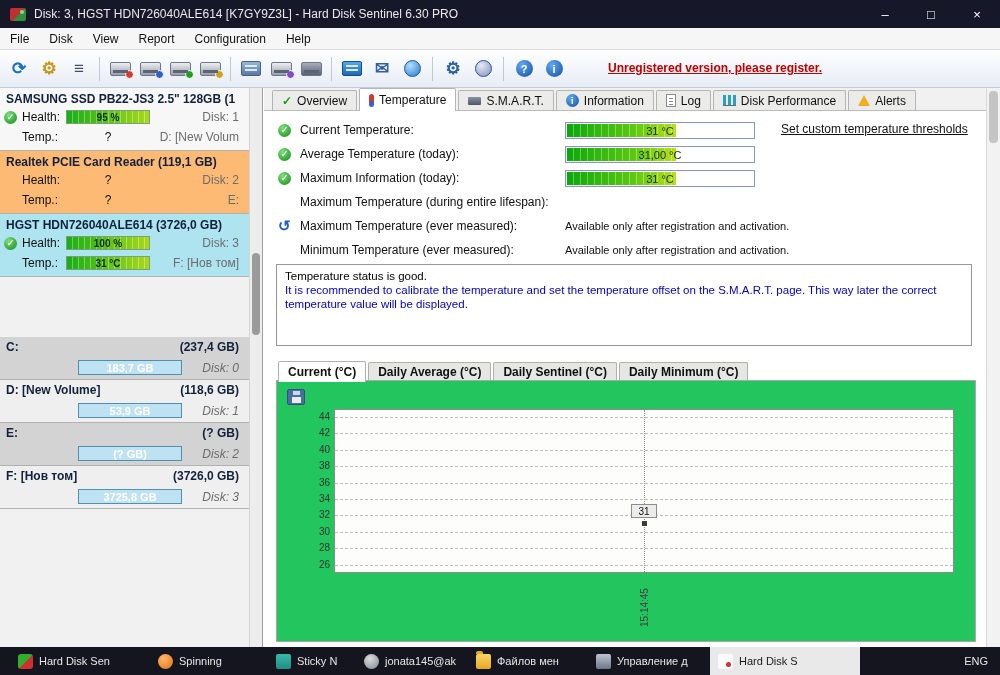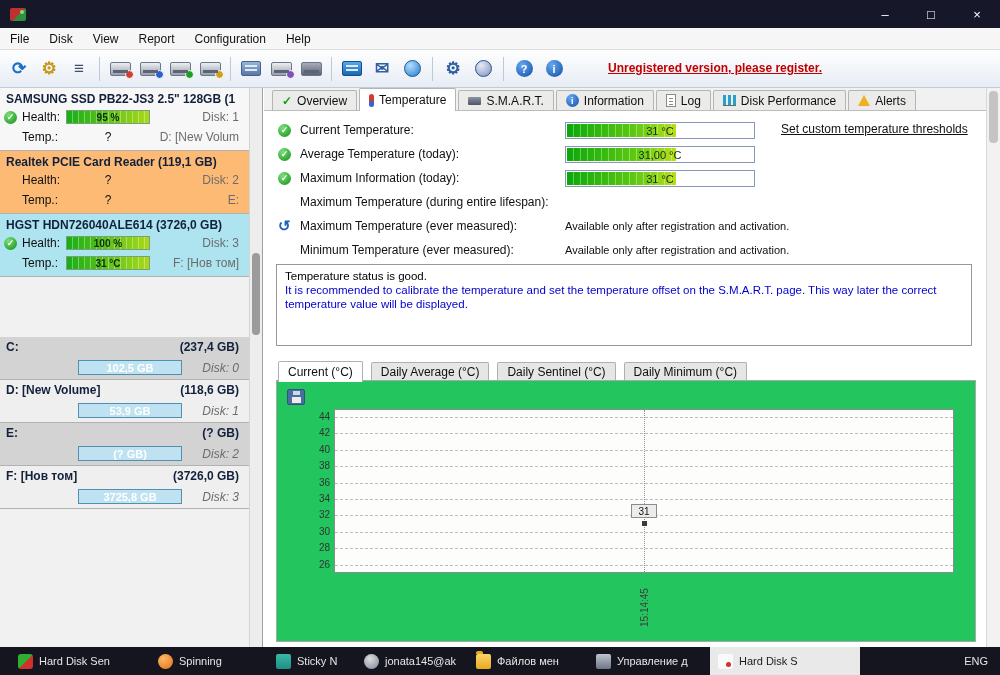--- a/index.html
+++ b/index.html
@@ -88,21 +88,21 @@
   .tfill::after { content:""; position:absolute; inset:0; background:repeating-linear-gradient(90deg,transparent 0 6px,rgba(255,255,255,.35) 6px 7px); }
   .tval { position:absolute; left:0; right:0; top:0; text-align:center; font-size:11px; line-height:16px; color:#12300f; z-index:1; }
   .t-plain { font-size:11px; color:#101010; }
   .thresh-link { position:absolute; left:517px; top:34px; color:#101010; text-decoration:underline; cursor:pointer; white-space:nowrap; }
 
   .status-box { position:absolute; left:12px; top:176px; right:14px; height:82px; border:1px solid #979797; background:#fff; padding:4px 8px; font-size:11.5px; line-height:14px; }
   .status-box .l1 { color:#000; }
   .status-box .l2 { color:#0000cc; }
 
   .chart-tabbar { position:absolute; top:272px; left:14px; display:flex; align-items:flex-end; height:21px; }
-  .chart-tab { height:19px; padding:8px 9px; display:flex; align-items:center; background:#e6e6e4; border:1px solid #b0b0b0; border-bottom:none; margin-right:8px; border-radius:2px 2px 0 0; white-space:nowrap; cursor:default; }
+  .chart-tab { height:19px; padding:8px 9px; display:flex; align-items:center; background:#e6e6e4; border:1px solid #b0b0b0; border-bottom:none; margin-right:2px; border-radius:2px 2px 0 0; white-space:nowrap; cursor:default;font-weight:bold; }
   .chart-tab.active { background:#fff; height:21px; margin-bottom:-1px; z-index:2; }
   .chart-panel { position:absolute; left:12px; top:292px; right:10px; height:262px; background:#22c55e; border:1px solid #a8a8a8; }
   .save-btn { position:absolute; left:10px; top:8px; width:18px; height:16px; background:#4a6ea0; border:1px solid #35507a; border-radius:2px; cursor:pointer; }
   .save-btn::before { content:""; position:absolute; left:5px; top:1px; width:7px; height:4px; background:#cfd8e8; }
   .save-btn::after { content:""; position:absolute; left:4px; bottom:1px; width:9px; height:6px; background:#ececec; }
   .plot-wrap { position:absolute; left:57px; top:28px; width:620px; height:164px; }
   .plot { position:absolute; inset:0; background:#fdfdfb; border:1px solid #8c8c8c; }
   .gl { position:absolute; left:1px; right:1px; border-top:1px dashed #bdbdbd; }
   .ylab { position:absolute; left:-30px; width:26px; text-align:right; font-size:10px; color:#333; }
   .vline { position:absolute; left:310px; top:1px; height:162px; border-left:1px dotted #8f8f8f; }
@@ -129,20 +129,21 @@
   .ti.hds::after { content:""; position:absolute; right:2px; bottom:2px; width:5px; height:5px; border-radius:50%; background:#d03030; }
   .task-lang { position:absolute; right:12px; top:0; height:28px; display:flex; align-items:center; }
 </style>
 </head>
 <body>
 
 <div id="app">
 
   <div class="titlebar">
     <span class="app-icon"></span>
+    <span class="title-text">Disk: 3, HGST HDN726040ALE614 [K7GY9Z3L]  -  Hard Disk Sentinel 6.30 PRO</span>
     <span class="win-controls">
       <span class="win-btn">–</span>
       <span class="win-btn">□</span>
       <span class="win-btn">×</span>
     </span>
   </div>
 
   <div class="menubar">
     <span class="menu-item">File</span>
     <span class="menu-item">Disk</span>
@@ -279,21 +280,21 @@
 
       <div class="part-spacer"></div>
 
       <div class="part-block shade">
         <div class="part-head">
           <span>C:</span>
           <span class="part-size">(237,4 GB)</span>
         </div>
         <div class="part-row">
           <span class="row-label">Free Space</span>
-          <span class="fbar"><span class="ffill" style="width:77%"></span><span>102,5 GB</span></span>
+          <span class="fbar"><span class="ffill" style="width:77%"></span><span>183,7 GB</span></span>
           <span class="row-right disk-it">Disk: 0</span>
         </div>
       </div>
 
       <div class="part-block">
         <div class="part-head">
           <span>D: [New Volume]</span>
           <span class="part-size">(118,6 GB)</span>
         </div>
         <div class="part-row">

